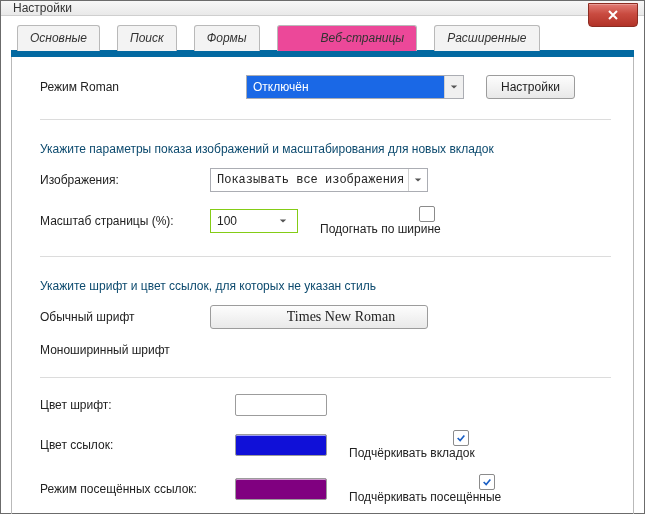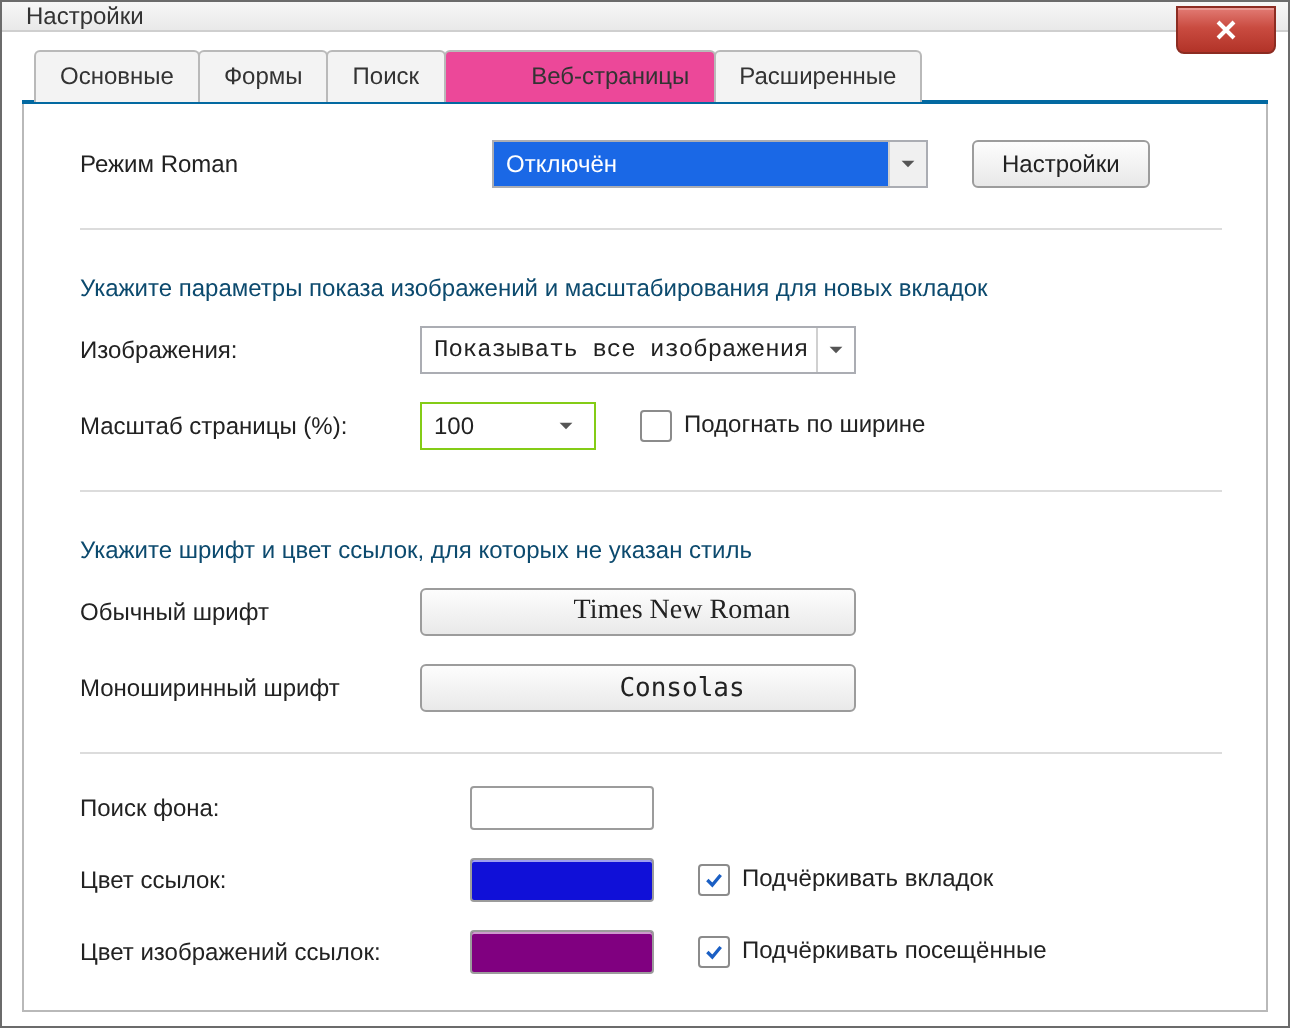--- a/index.html
+++ b/index.html
@@ -3,21 +3,21 @@
 <meta charset="utf-8">
 <style>
   html,body{margin:0;padding:0;font-family:"Segoe UI",Tahoma,Arial,sans-serif;font-size:12px;color:#222;background:#5a7a6a;}
   .window{width:645px;height:514px;box-sizing:border-box;background:#fff;border:1px solid #6b6b6b;box-shadow:0 2px 12px rgba(0,0,0,.35);display:flex;flex-direction:column;}
   .titlebar{height:28px;background:linear-gradient(#f7f7f7,#e9e9e9);border-bottom:1px solid #cfcfcf;display:flex;align-items:center;padding:0 0 0 12px;position:relative;}
   .titlebar .title{font-size:12px;color:#333;}
   .close-btn{position:absolute;right:6px;top:2px;width:48px;height:22px;background:linear-gradient(#e27b74,#c94b40 45%,#b23328);border:1px solid #8c2c22;border-radius:0 0 4px 4px;display:flex;align-items:center;justify-content:center;cursor:pointer;box-shadow:inset 0 1px 0 rgba(255,255,255,.25);}
   .close-btn svg{width:12px;height:12px;}
   .close-btn svg path{stroke:#fff;stroke-width:2;fill:none;}
   .body{flex:1;padding:8px 10px 10px 10px;display:flex;flex-direction:column;}
-  .tabstrip{display:flex;align-items:flex-end;border-bottom:2px solid #0369a1;padding-left:6px;gap:0;}
+  .tabstrip{display:flex;align-items:flex-end;border-bottom:7px solid #0369a1;padding-left:6px;gap:18px;font-style:italic;}
   .tab{padding:5px 12px 6px;border:1px solid #b9b9b9;border-bottom:none;background:#f3f3f3;border-radius:3px 3px 0 0;margin-right:-1px;cursor:pointer;color:#333;position:relative;top:1px;}
   .tab.active{background:#ec4899;z-index:2;top:1px;padding-left:43px;}
   .panel{flex:1;border:1px solid #b9b9b9;border-top:none;padding:18px 22px 14px 28px;display:flex;flex-direction:column;}
   .row{display:flex;align-items:center;margin-bottom:14px;}
   .lbl{width:170px;color:#222;}
   .hint{color:#0c4a6e;margin:6px 0 12px;}
   .spacer-line{height:1px;background:#dcdcdc;margin:6px 0 16px;}
   .combo,.input-narrow,.btn,.font-btn,.colorbox{box-sizing:border-box;}
   .combo{display:flex;align-items:center;height:24px;border:1px solid #abadb3;background:#fff;position:relative;}
   .combo .text{flex:1;padding:0 6px;overflow:hidden;white-space:nowrap;}
@@ -32,42 +32,42 @@
   .input-narrow{width:88px;height:24px;border:1px solid #84cc16;background:#fff;padding:0 6px 0 6px;display:flex;align-items:center;justify-content:space-between;}
   .input-narrow .arrow{width:16px;display:flex;align-items:center;justify-content:center;}
   .btn{height:24px;min-width:84px;padding:0 14px;border:1px solid #9c9c9c;border-radius:3px;background:linear-gradient(#fdfdfd,#e8e8e8);cursor:pointer;color:#222;display:inline-flex;align-items:center;justify-content:center;}
   .font-btn{width:218px;height:24px;border:1px solid #9c9c9c;border-radius:3px;background:linear-gradient(#fdfdfd,#e9e9e9);display:flex;align-items:center;justify-content:center;cursor:pointer;padding-left:44px;}
   .font-btn.serif{font-family:"Times New Roman",serif;font-size:14px;}
   .font-btn.mono{font-family:Consolas,monospace;font-size:13px;}
   .colorbox{width:92px;height:22px;border:1px solid #9c9c9c;border-radius:2px;background:#fff;cursor:pointer;box-shadow:inset 0 1px 0 rgba(255,255,255,.6);}
   .cb{width:14px;height:14px;border:1px solid #8b8b8b;border-radius:2px;background:#fff;display:inline-flex;align-items:center;justify-content:center;margin-right:6px;}
   .cb.checked svg{width:10px;height:10px;}
   .cb.checked svg path{stroke:#1a5fc4;stroke-width:2;fill:none;}
-  .chk{display:flex;align-items:flex-start;cursor:pointer;}
+  .chk{display:flex;align-items:flex-end;cursor:pointer;flex-direction:column;}
   .footer{display:flex;justify-content:flex-end;gap:8px;padding:10px 6px 0 0;}
   .controls-right{margin-left:22px;display:flex;align-items:center;}
 </style>
 </head>
 <body>
 
 <div class="window">
   <div class="titlebar">
     <span class="title">Настройки</span>
     <div class="close-btn">
       <svg viewBox="0 0 12 12">
           <path d="M2 2 L10 10 M10 2 L2 10"></path>
         </svg>
     </div>
   </div>
 
   <div class="body">
     <div class="tabstrip">
       <div class="tab">Основные</div>
+      <div class="tab">Поиск</div>
       <div class="tab">Формы</div>
-      <div class="tab">Поиск</div>
       <div class="tab active">Веб-страницы</div>
       <div class="tab">Расширенные</div>
     </div>
 
     <div class="panel">
 
       <div class="row">
         <div class="lbl">Режим Roman</div>
         <div class="combo combo-big sel">
           <div class="text">Отключён</div>
@@ -120,47 +120,46 @@
 
       <div class="hint">Укажите шрифт и цвет ссылок, для которых не указан стиль</div>
 
       <div class="row">
         <div class="lbl">Обычный шрифт</div>
         <div class="font-btn serif">Times New Roman</div>
       </div>
 
       <div class="row">
         <div class="lbl">Моноширинный шрифт</div>
-        <div class="font-btn mono">Consolas</div>
       </div>
 
       <div class="spacer-line"></div>
 
       <div class="row">
-        <div class="lbl" style="width:195px">Поиск фона:</div>
+        <div class="lbl" style="width:195px">Цвет шрифт:</div>
         <div class="colorbox"></div>
       </div>
 
       <div class="row">
         <div class="lbl" style="width:195px">Цвет ссылок:</div>
         <div class="colorbox" style="background:#1010d8"></div>
         <div class="controls-right">
           <label class="chk">
             <span class="cb checked">
                 <svg viewBox="0 0 12 12">
                   <path d="M2 6 L5 9 L10 3"></path>
                 </svg>
               </span>
             <span>Подчёркивать вкладок</span>
           </label>
         </div>
       </div>
 
       <div class="row" style="margin-bottom:4px">
-        <div class="lbl" style="width:195px">Цвет изображений ссылок:</div>
+        <div class="lbl" style="width:195px">Режим посещённых ссылок:</div>
         <div class="colorbox" style="background:#800080"></div>
         <div class="controls-right">
           <label class="chk">
             <span class="cb checked">
                 <svg viewBox="0 0 12 12">
                   <path d="M2 6 L5 9 L10 3"></path>
                 </svg>
               </span>
             <span>Подчёркивать посещённые</span>
           </label>

